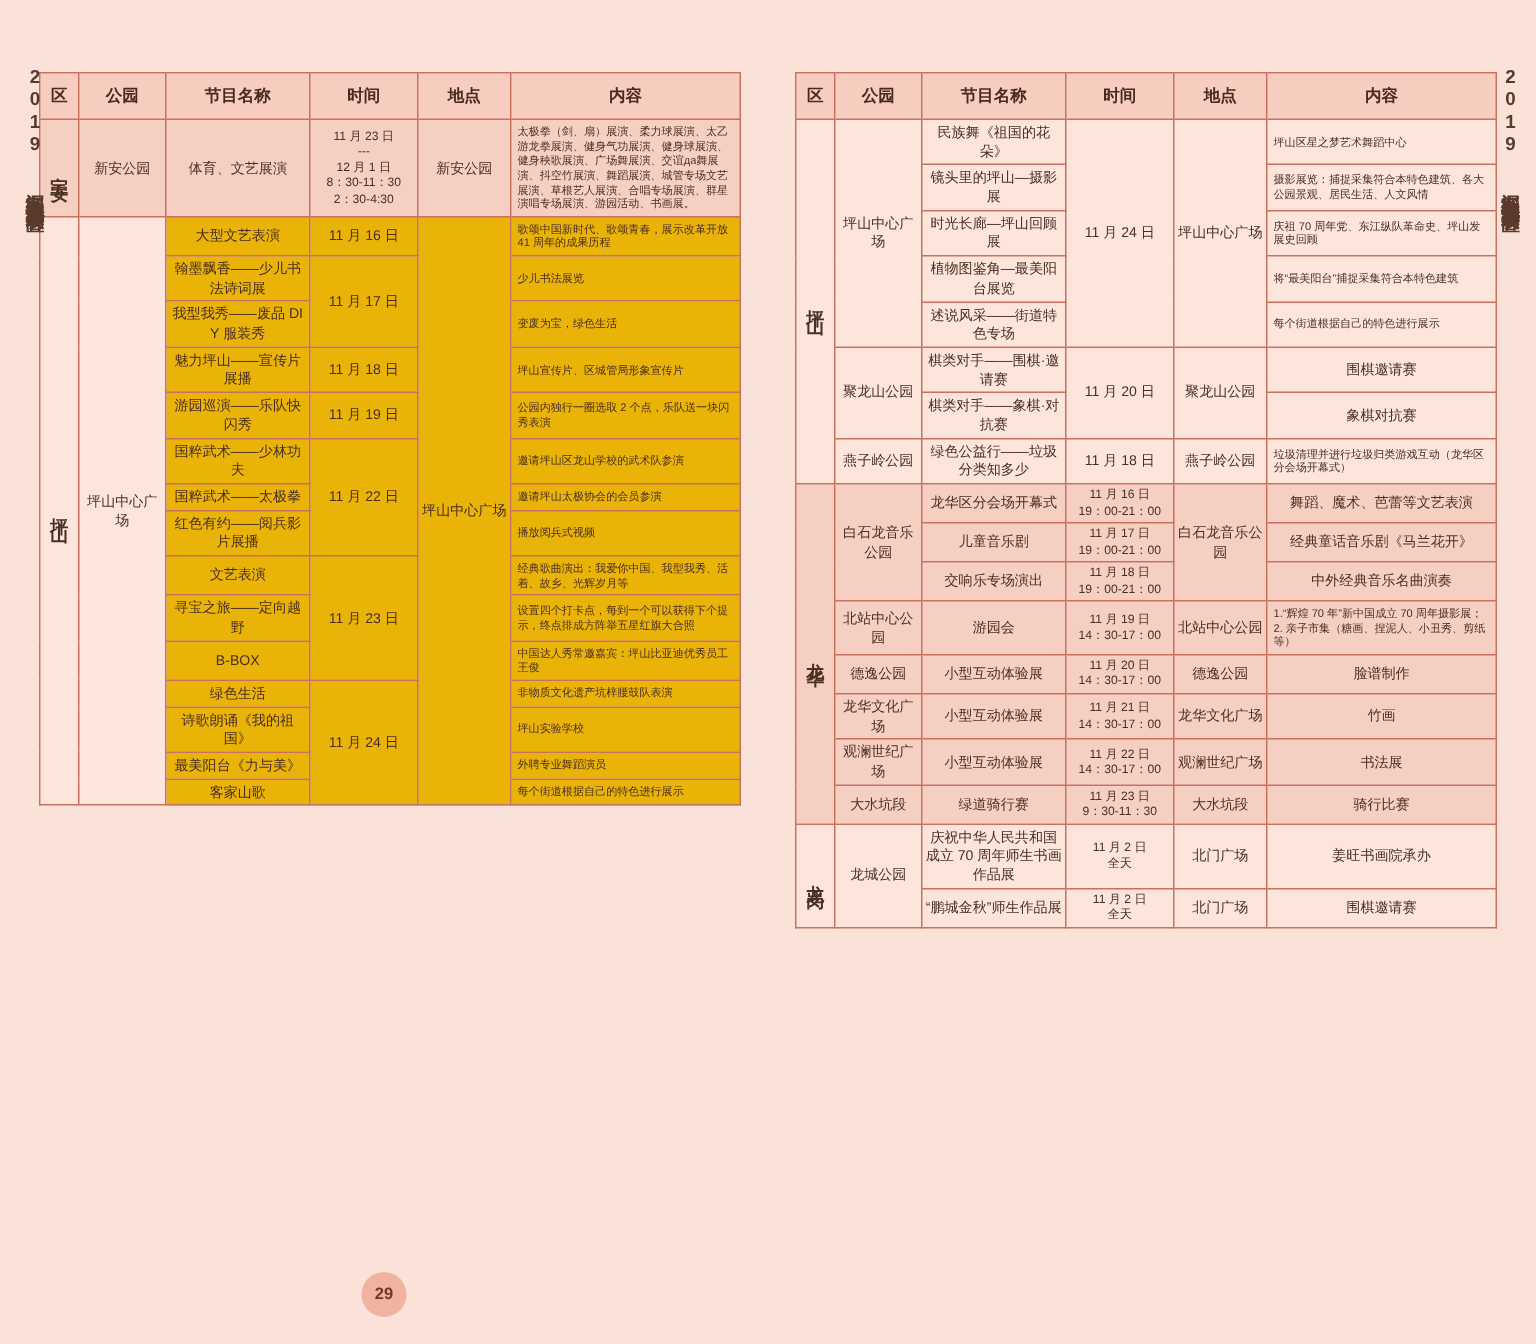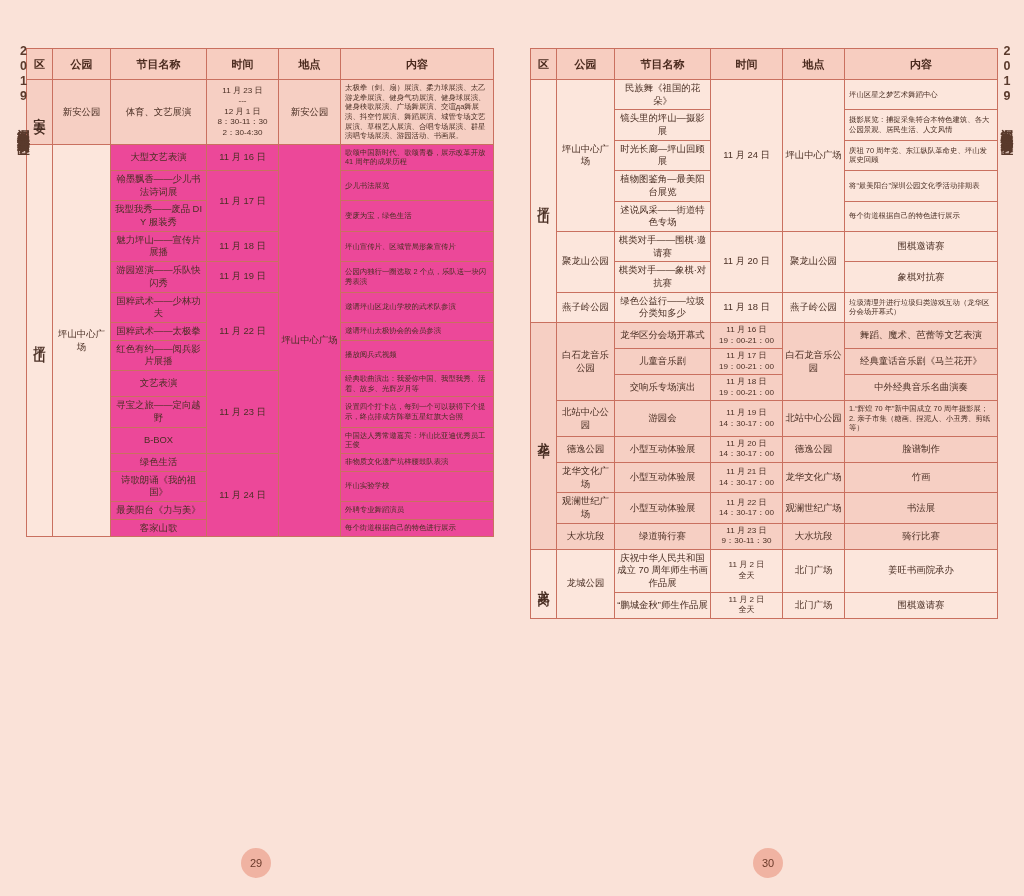--- a/index.html
+++ b/index.html
@@ -70,37 +70,37 @@
     width:26px;
   }
   .reg span{
     display:inline-block;
     writing-mode:vertical-rl;
     text-orientation:upright;
     line-height:1.5;
   }
   .shade-a{background:#f6cfc3;}
   .shade-b{background:#fce6dc;}
-  .shade-c{background:#ec4899;}
+  .shade-c{background:#eab308;}
   .tiny{font-size:8.1px;line-height:1.3;}
   .xtiny{font-size:7.4px;line-height:1.3;text-align:left;padding:3px 4px;}
   .pagenum{
     position:absolute;
     bottom:18px;
     left:0;right:0;
     text-align:center;
   }
   .pagenum .circle{
     display:inline-block;
     width:30px;height:30px;line-height:30px;
     border-radius:50%;
     background:#f0b3a2;
     color:#6b3a2a;
     font-size:11px;
-    font-weight:normal;
+    font-weight:bold;
   }
   col.c-reg{width:26px;}
   col.c-park{width:58px;}
   col.c-name{width:96px;}
   col.c-time{width:72px;}
   col.c-place{width:62px;}
   col.c-content{width:auto;}
 </style>
 </head>
 <body>
@@ -257,21 +257,21 @@
         <tr>
           <td class="shade-b">镜头里的坪山—摄影展</td>
           <td class="shade-b xtiny">摄影展览：捕捉采集符合本特色建筑、各大公园景观、居民生活、人文风情</td>
         </tr>
         <tr>
           <td class="shade-b">时光长廊—坪山回顾展</td>
           <td class="shade-b xtiny">庆祖 70 周年党、东江纵队革命史、坪山发展史回顾</td>
         </tr>
         <tr>
           <td class="shade-b">植物图鉴角—最美阳台展览</td>
-          <td class="shade-b xtiny">将“最美阳台”深圳公园文化季活动排期表</td>
+          <td class="shade-b xtiny">将“最美阳台”捕捉采集符合本特色建筑</td>
         </tr>
         <tr>
           <td class="shade-b">述说风采——街道特色专场</td>
           <td class="shade-b xtiny">每个街道根据自己的特色进行展示</td>
         </tr>
         <tr>
           <td class="shade-b" rowspan="2">聚龙山公园</td>
           <td class="shade-b">棋类对手——围棋·邀请赛</td>
           <td class="shade-b" rowspan="2">11 月 20 日</td>
           <td class="shade-b" rowspan="2">聚龙山公园</td>
@@ -364,18 +364,15 @@
         <tr>
           <td class="shade-b">“鹏城金秋”师生作品展</td>
           <td class="shade-b tiny" style="white-space:pre-line">11 月 2 日
 全天</td>
           <td class="shade-b">北门广场</td>
           <td class="shade-b">围棋邀请赛</td>
         </tr>
       </tbody>
     </table>
 
-    <div class="pagenum">
-      <span class="circle">30</span>
-    </div>
   </div>
 
 </div>
 
 </body></html>

